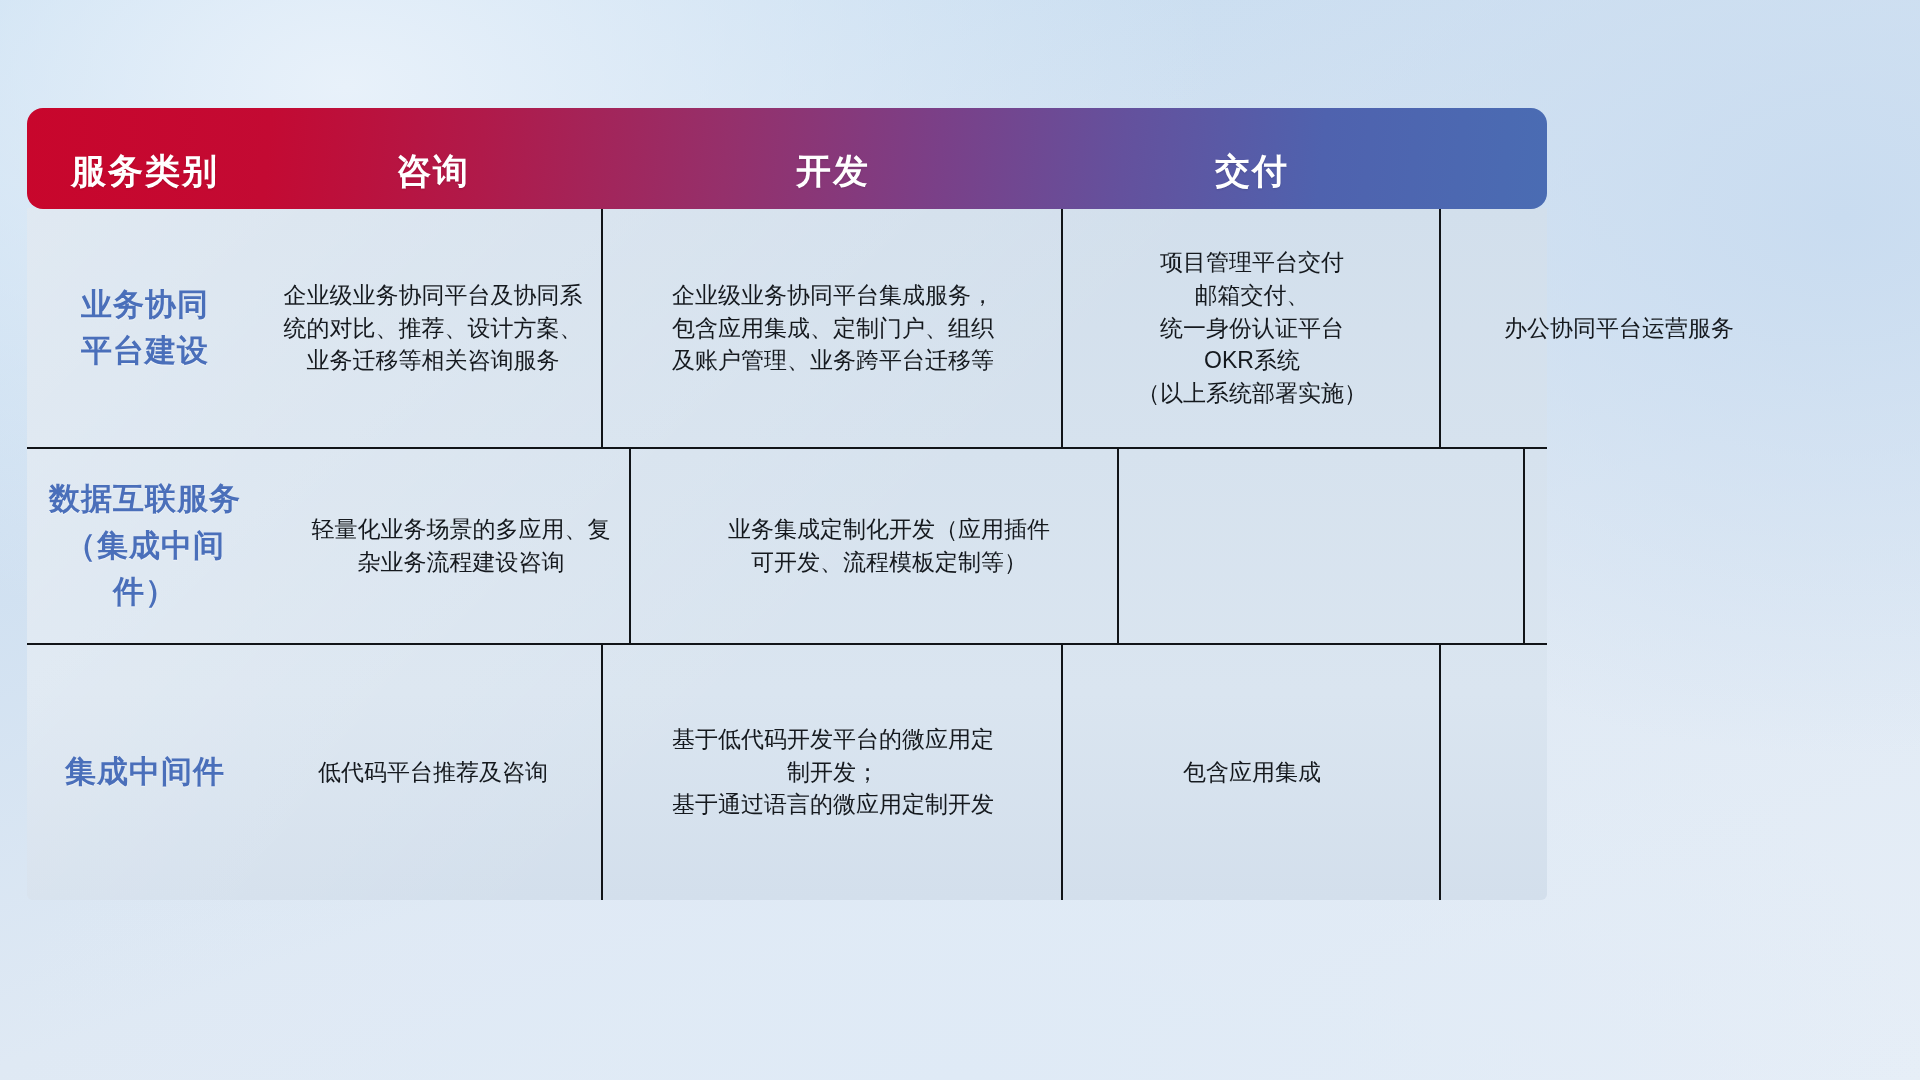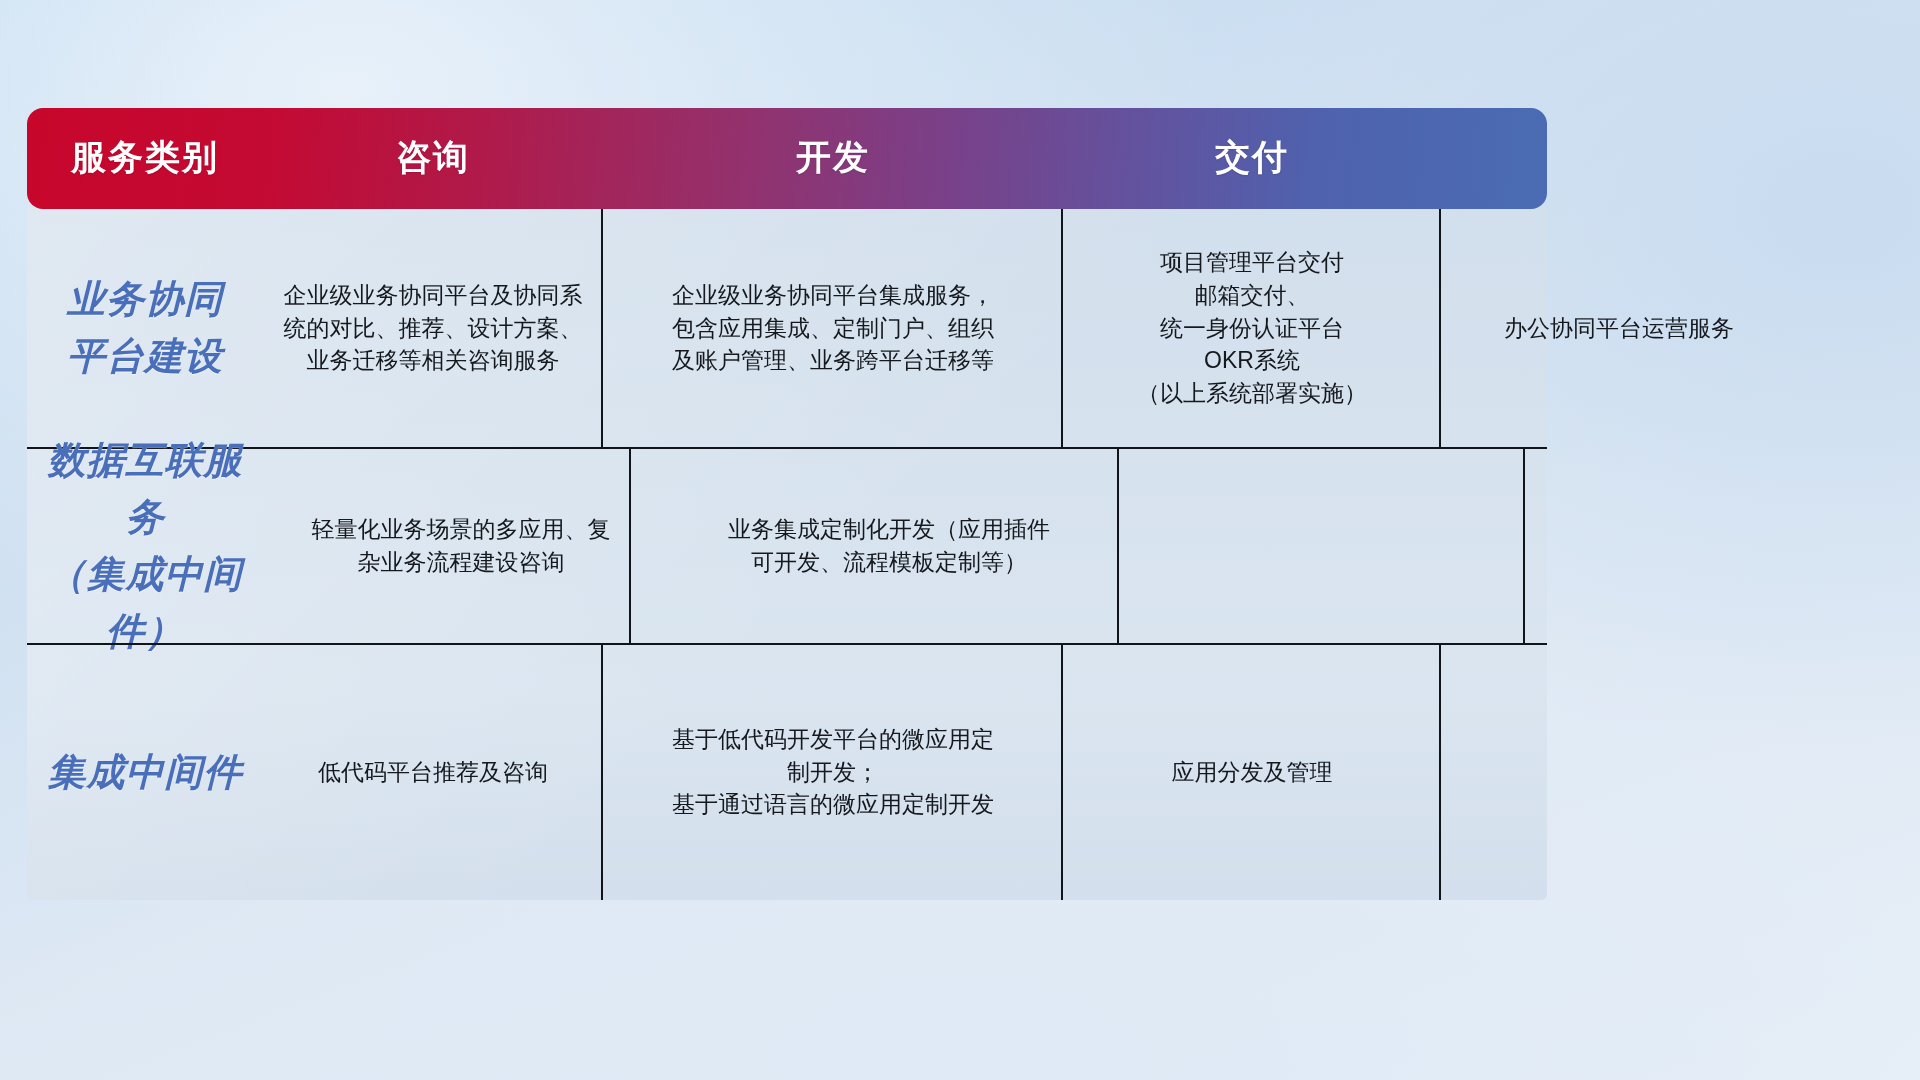--- a/index.html
+++ b/index.html
@@ -37,21 +37,21 @@
         #95306b 46%,
         #7a4088 60%,
         #64519d 72%,
         #4f62ae 85%,
         #4a6cb3 100%);
     position:relative;
     z-index:3;
   }
   .thead .th{
     display:flex; align-items:flex-end; justify-content:center;
-    padding-bottom:28px;
+    padding-bottom:14px;
     color:#ffffff;
     font-size:35px;
     font-weight:bold;
     letter-spacing:2px;
     text-shadow:0 1px 2px rgba(0,0,0,.12);
   }
 
   
   .tbody{
     position:relative;
@@ -79,25 +79,24 @@
   }
   
   .td.vsep::after{
     content:"";
     position:absolute; top:0; bottom:0; right:0;
     width:2px; background:#111418;
   }
   .td.rowlabel{
     color:#4a6fba;
     font-weight:bold;
-    font-size:38px;
+    font-size:31px;
     letter-spacing:1px;
     line-height:1.5;
     text-shadow:0 1px 1px rgba(255,255,255,.5);
-    font-style:italic;
   }
 
   
   .c0{ width:236px; flex:0 0 236px; }
   .c1{ width:340px; flex:0 0 340px; }
   .c2{ width:460px; flex:0 0 460px; }
   .c3{ width:378px; flex:0 0 378px; }
   .c4{ width:356px; flex:0 0 356px; }
 
   .r0{ height:240px; }
@@ -146,18 +145,18 @@
       <div class="td c3 vsep"></div>
       <div class="td c4"></div>
     </div>
 
     <div class="trow r2">
       <div class="td rowlabel c0">集成中间件</div>
       <div class="td c1 vsep">低代码平台推荐及咨询</div>
       <div class="td c2 vsep">基于低代码开发平台的微应用定
 制开发；
 基于通过语言的微应用定制开发</div>
-      <div class="td c3 vsep">应用分发及管理</div>
+      <div class="td c3 vsep">包含应用集成</div>
       <div class="td c4"></div>
     </div>
 
   </div>
 </div>
 
 </body></html>

